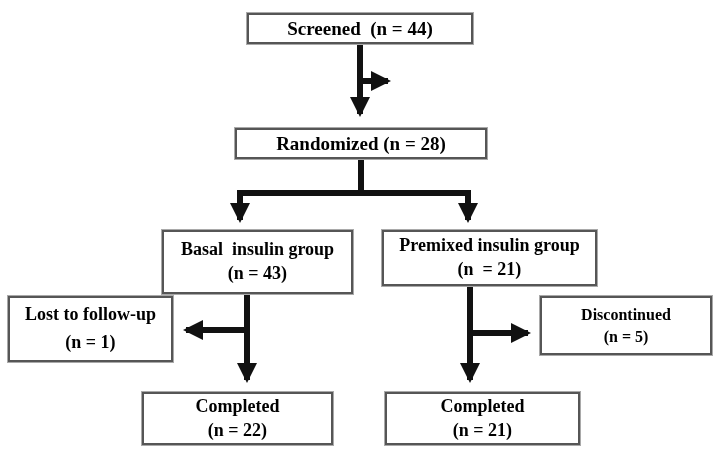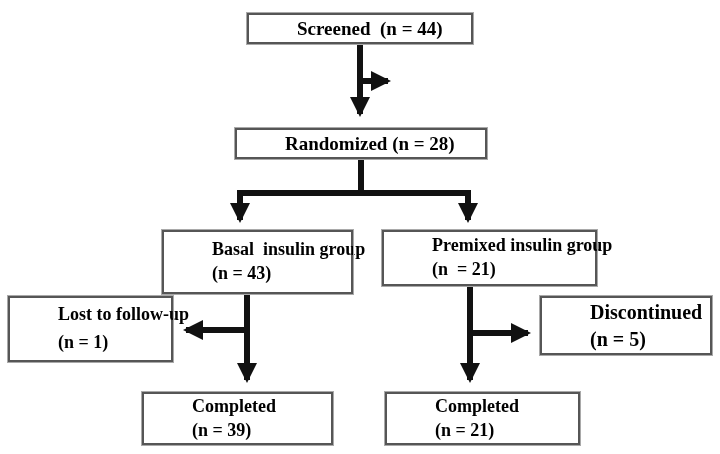--- a/index.html
+++ b/index.html
@@ -26,36 +26,35 @@
   .fbox {
     position: absolute;
     box-sizing: border-box;
     background: #ffffff;
     border: 2px solid #565656;
     outline: 1px solid #a9a9a9;
     color: #000000;
     font-weight: bold;
     display: flex;
     flex-direction: column;
-    align-items: flex-start;
+    align-items: center;
     justify-content: center;
     text-align: center;
     white-space: pre;
     z-index: 2;
-    padding-left: 48px;
   }
   .fbox .ln { display: block; line-height: 1.32; }
   
   #box-screened        { left: 247px; top: 13px;  width: 226px; height: 31px; font-size: 19px; }
   #box-excluded        { left: 400px; top: 62px;  width: 190px; height: 31px; font-size: 19px; }
   #box-randomized      { left: 235px; top: 128px; width: 252px; height: 31px; font-size: 19px; }
   #box-basal           { left: 162px; top: 230px; width: 191px; height: 64px; font-size: 18px; }
   #box-premixed        { left: 382px; top: 230px; width: 215px; height: 56px; font-size: 18px; }
   #box-lost            { left: 8px;   top: 296px; width: 165px; height: 66px; font-size: 18px; justify-content: space-evenly; }
-  #box-discontinued    { left: 540px; top: 296px; width: 172px; height: 59px; font-size: 20px; }
+  #box-discontinued    { left: 540px; top: 296px; width: 172px; height: 59px; font-size: 16px; }
   #box-completed-basal    { left: 142px; top: 392px; width: 191px; height: 53px; font-size: 18px; }
   #box-completed-premixed { left: 385px; top: 392px; width: 195px; height: 53px; font-size: 18px; }
 </style>
 </head>
 <body>
 
 <div id="canvas">
 
   <svg id="arrows" viewBox="0 0 720 454" xmlns="http://www.w3.org/2000/svg" aria-hidden="true">
     <defs>
@@ -105,21 +104,21 @@
     <span class="ln">(n = 1)</span>
   </div>
 
   <div class="fbox" id="box-discontinued">
     <span class="ln">Discontinued</span>
     <span class="ln">(n = 5)</span>
   </div>
 
   <div class="fbox" id="box-completed-basal">
     <span class="ln">Completed</span>
-    <span class="ln">(n = 39)</span>
+    <span class="ln">(n = 22)</span>
   </div>
 
   <div class="fbox" id="box-completed-premixed">
     <span class="ln">Completed</span>
     <span class="ln">(n = 21)</span>
   </div>
 
 </div>
 
 </body></html>

